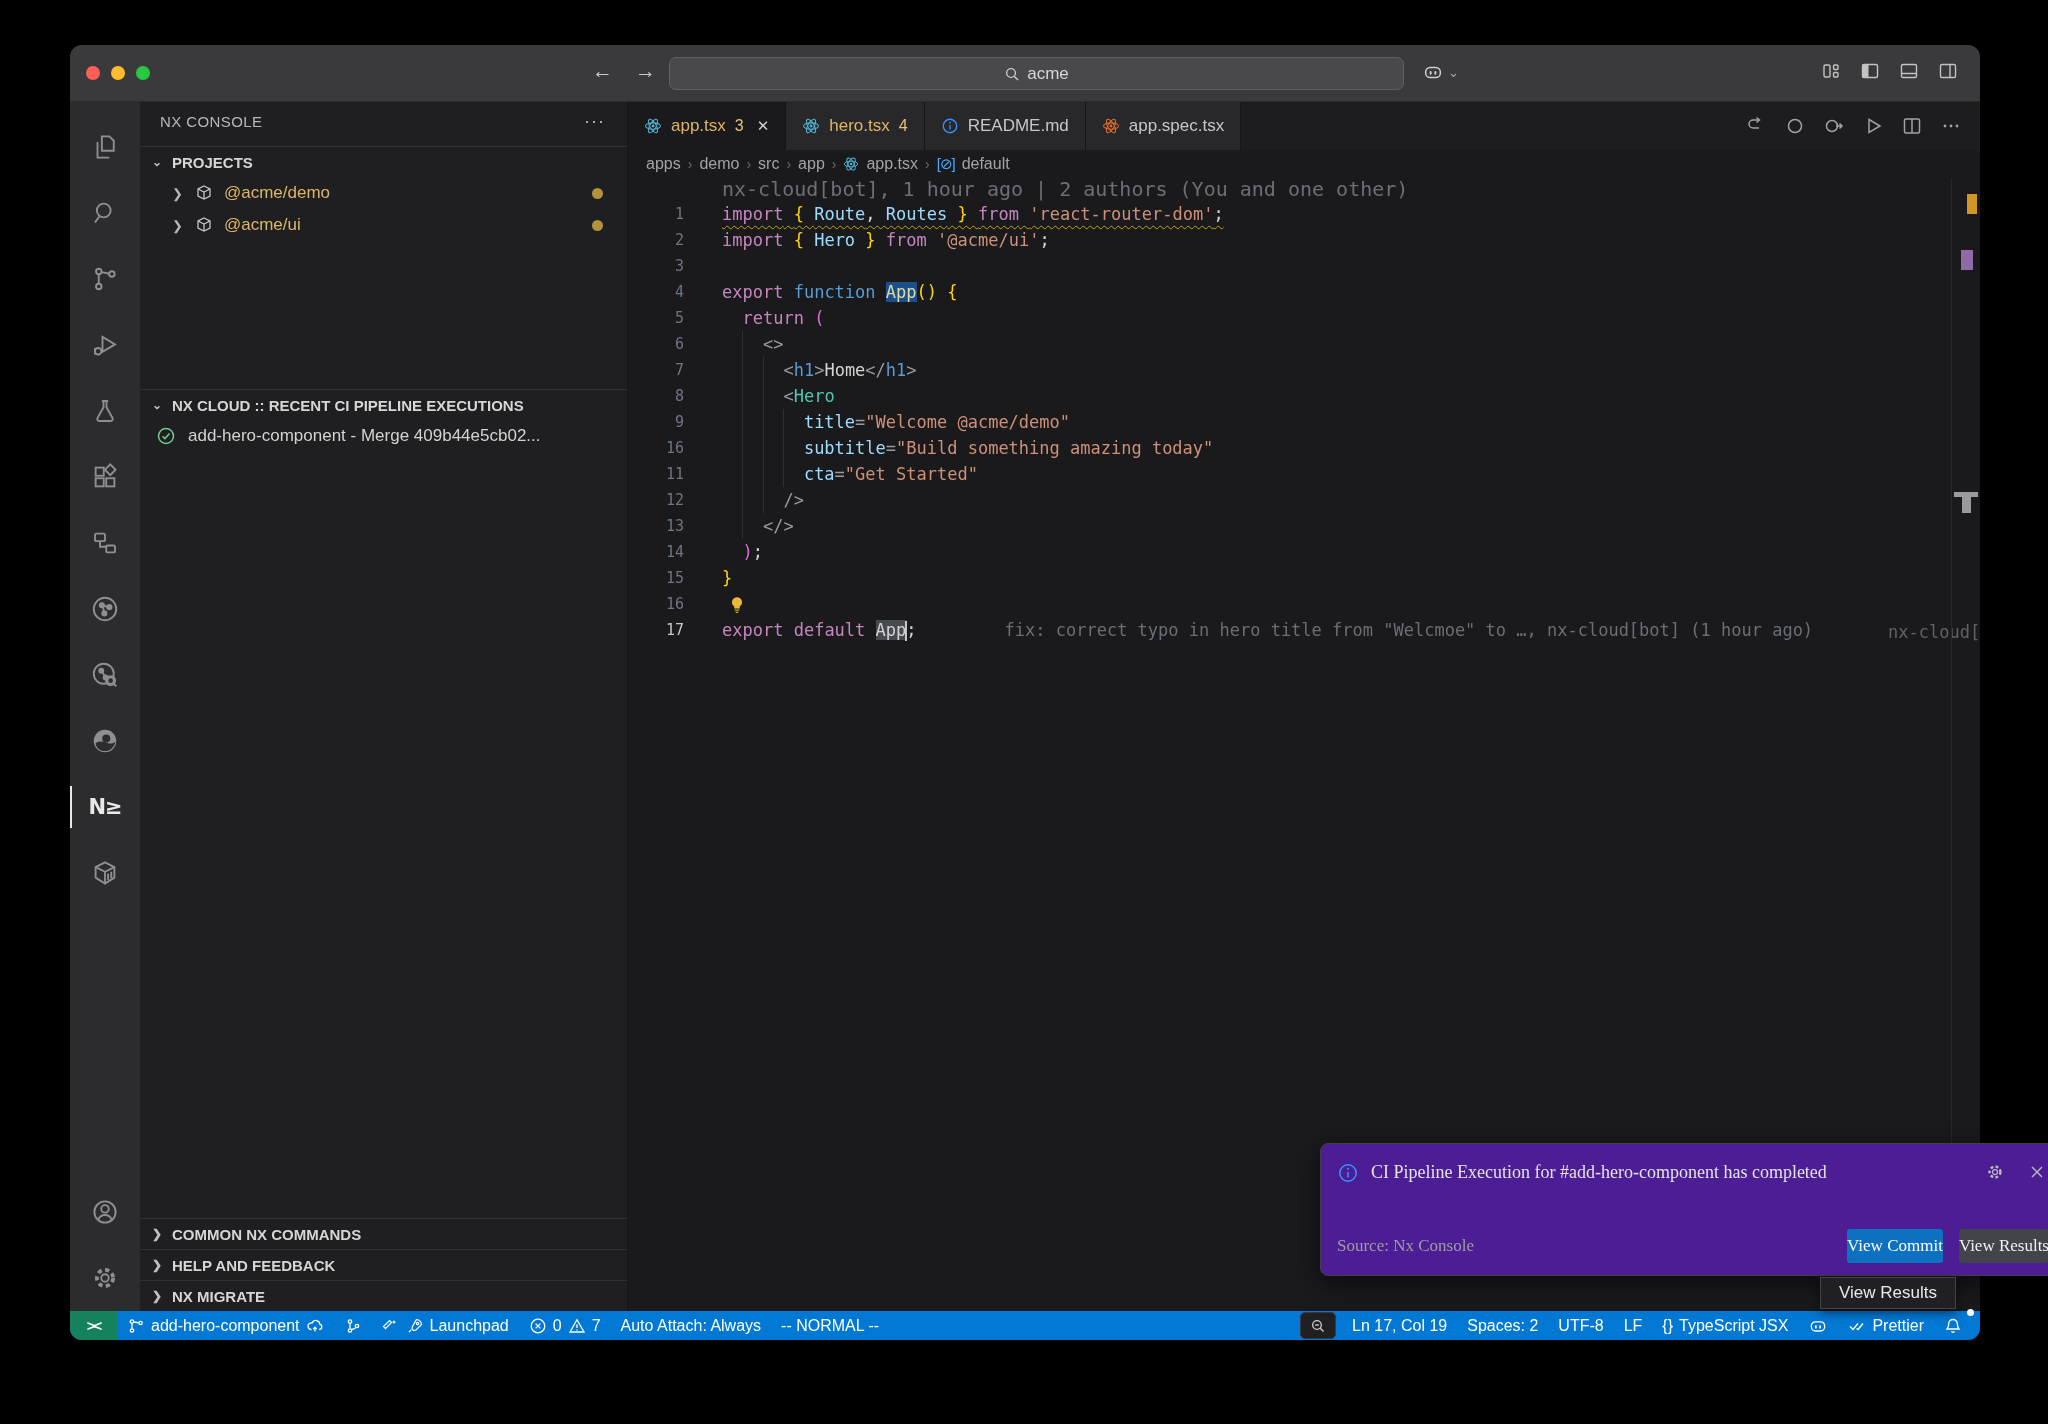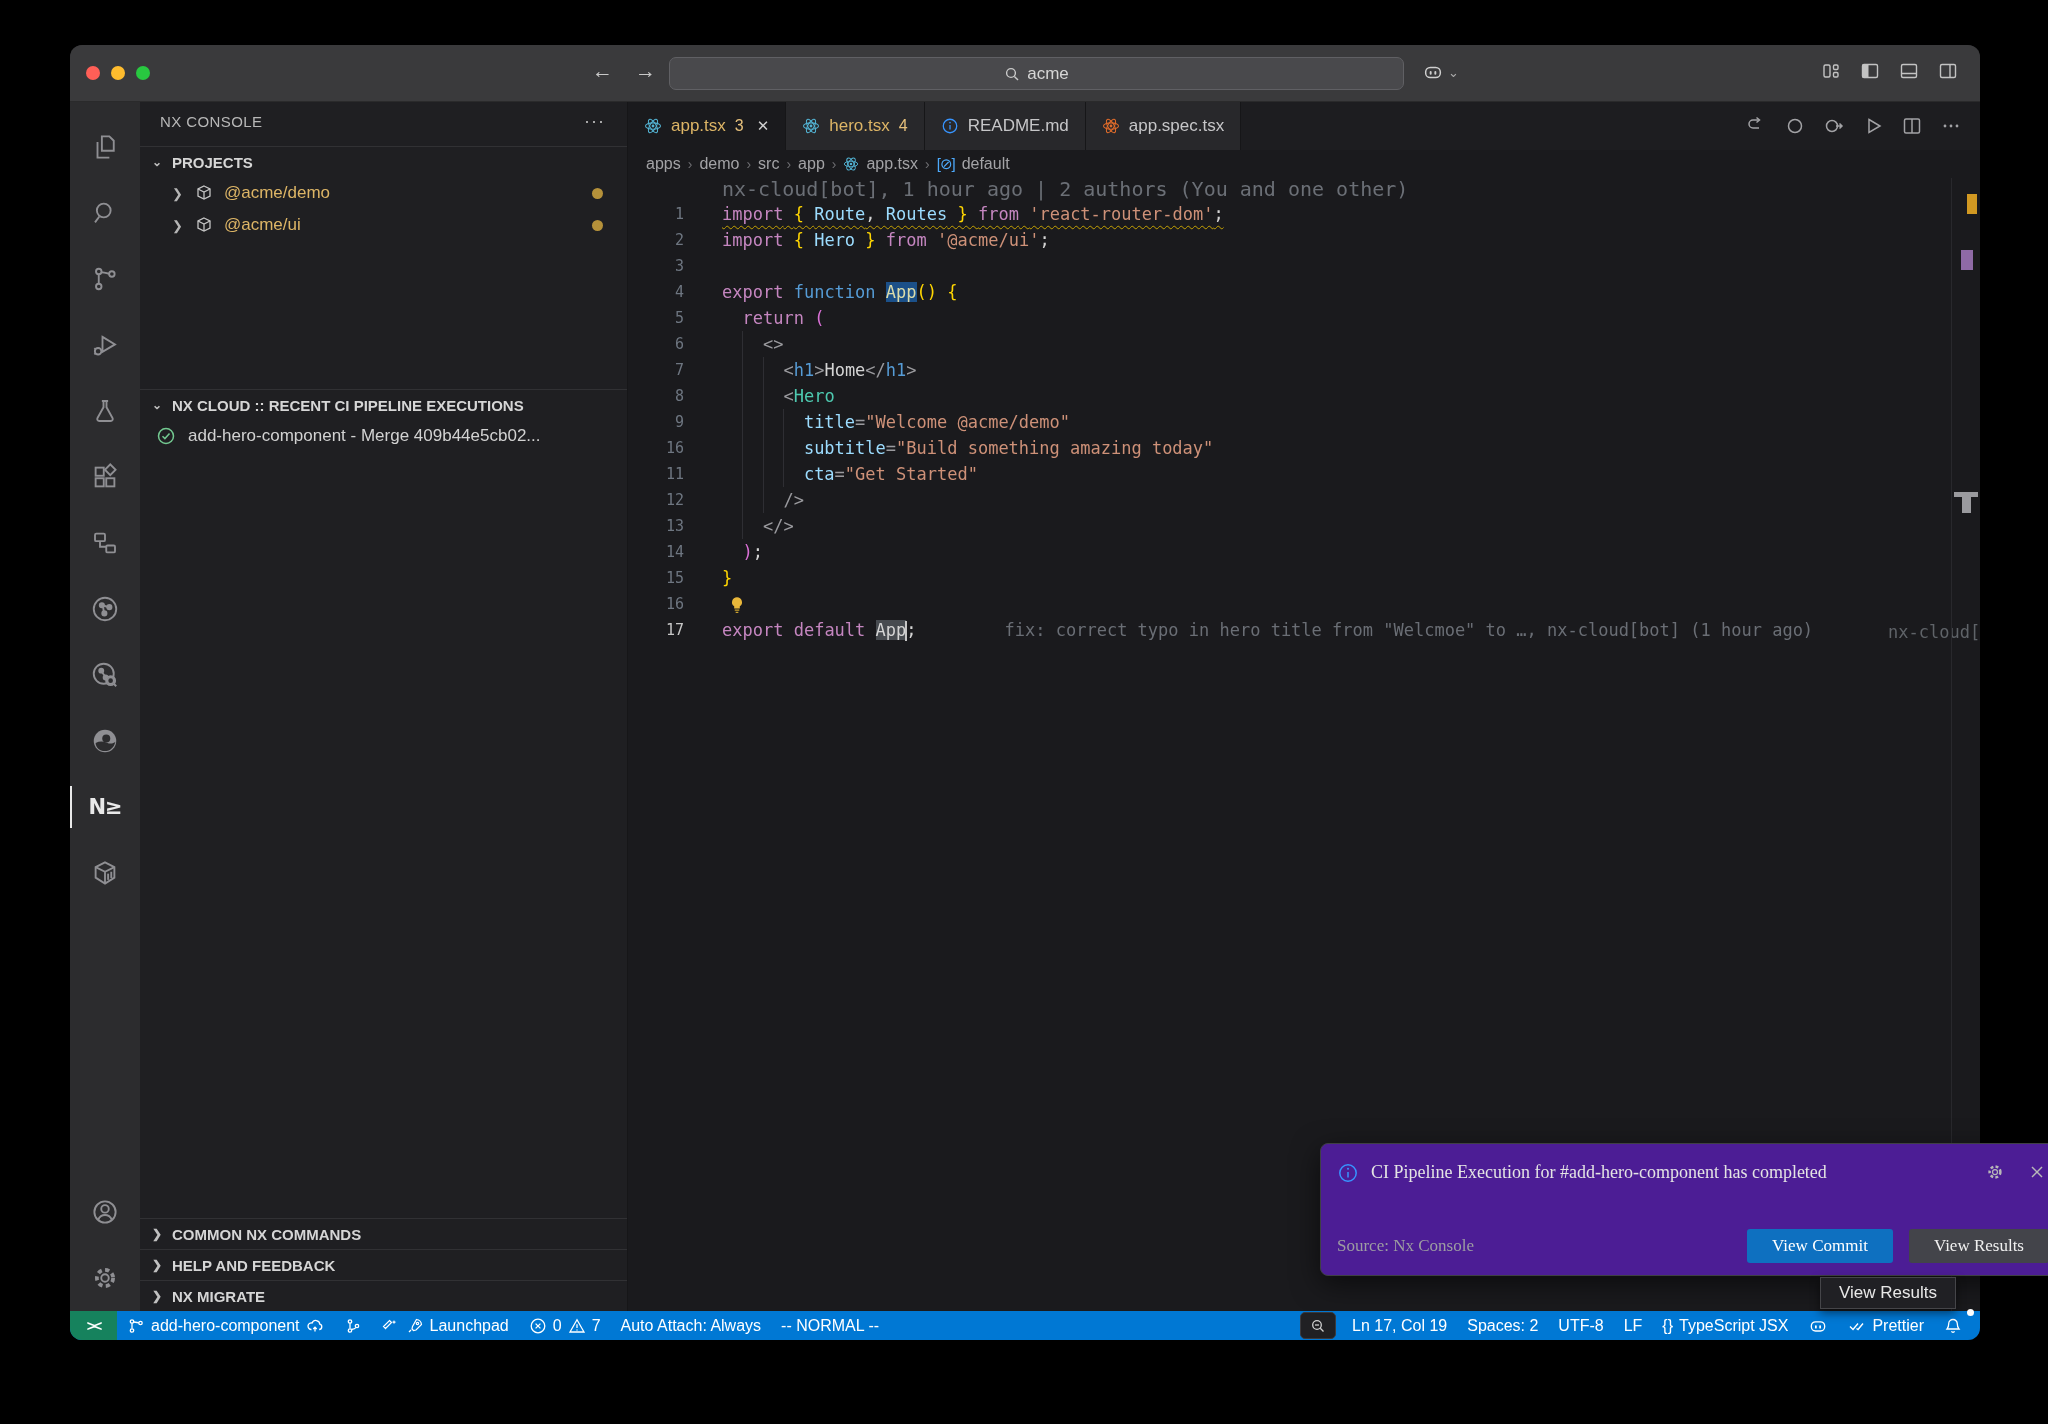--- a/index.html
+++ b/index.html
@@ -115,21 +115,21 @@
   
   .toast { position:absolute; left:1320px; top:1143px; width:744px; height:133px; background:#4c1d95;
     border:1px solid #3f4045; border-radius:8px; box-shadow:0 8px 28px rgba(0,0,0,.55);
     color:#e4e4e4; z-index:5;font-family:Liberation Serif, serif; }
   .toast-head { display:flex; align-items:flex-start; padding:14px 16px 0 16px; gap:12px; }
   .toast-msg { font-size:18px; line-height:29px; width:480px; }
   .toast-icons { margin-left:auto; display:flex; gap:22px; color:#b8b8b8; padding-top:4px; }
   .toast-foot { position:absolute; left:16px; right:14px; bottom:12px; display:flex; align-items:center; }
   .toast-src { color:#9d9da2; font-size:17px; }
   .toast-btns { margin-left:auto; display:flex; gap:16px; }
-  .btn { height:34px; padding:0 25px; display:flex; align-items:center; font-size:17px; border-radius:3px; cursor:pointer;text-align:center; }
+  .btn { height:34px; padding:0 0; display:flex; align-items:center; font-size:17px; border-radius:3px; cursor:pointer;text-align:center; }
   .btn-primary { background:#0e70c0; color:#fff; }
   .btn-secondary { background:#43444a; color:#f0f0f0; }
   .tooltip { position:absolute; left:1820px; top:1277px; width:136px; height:32px; background:#202024;
     border:1px solid #454549; display:flex; align-items:center; justify-content:center;
     color:#e8e8e8; font-size:17px; z-index:6; box-shadow:0 4px 10px rgba(0,0,0,.5); }
 
   svg { display:block; }
   .i16{width:16px;height:16px;} .i18{width:18px;height:18px;} .i20{width:20px;height:20px;}
   .i22{width:22px;height:22px;} .i30{width:30px;height:30px;}
 </style>

